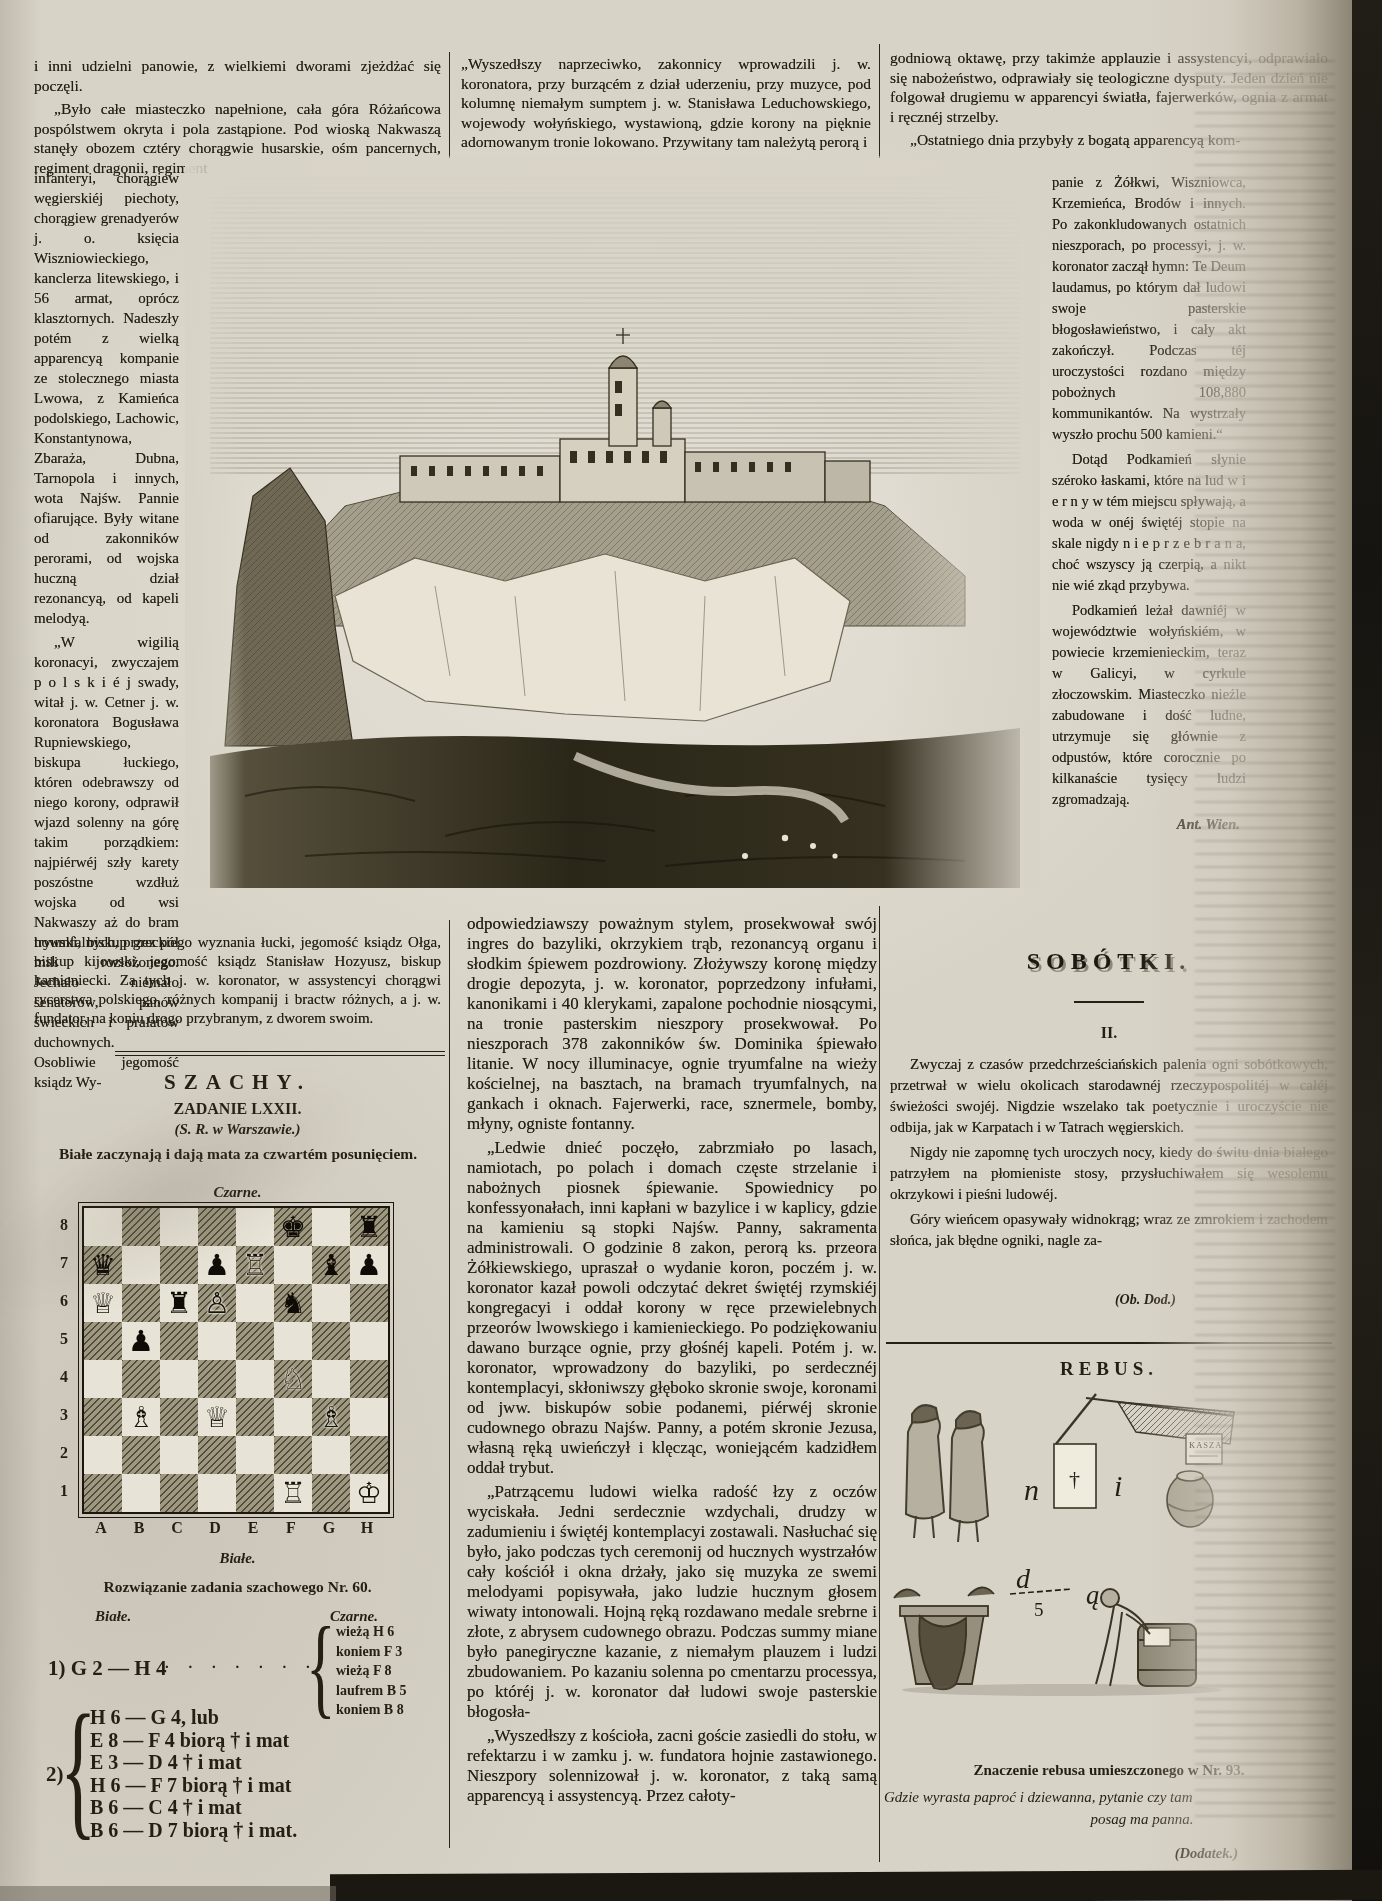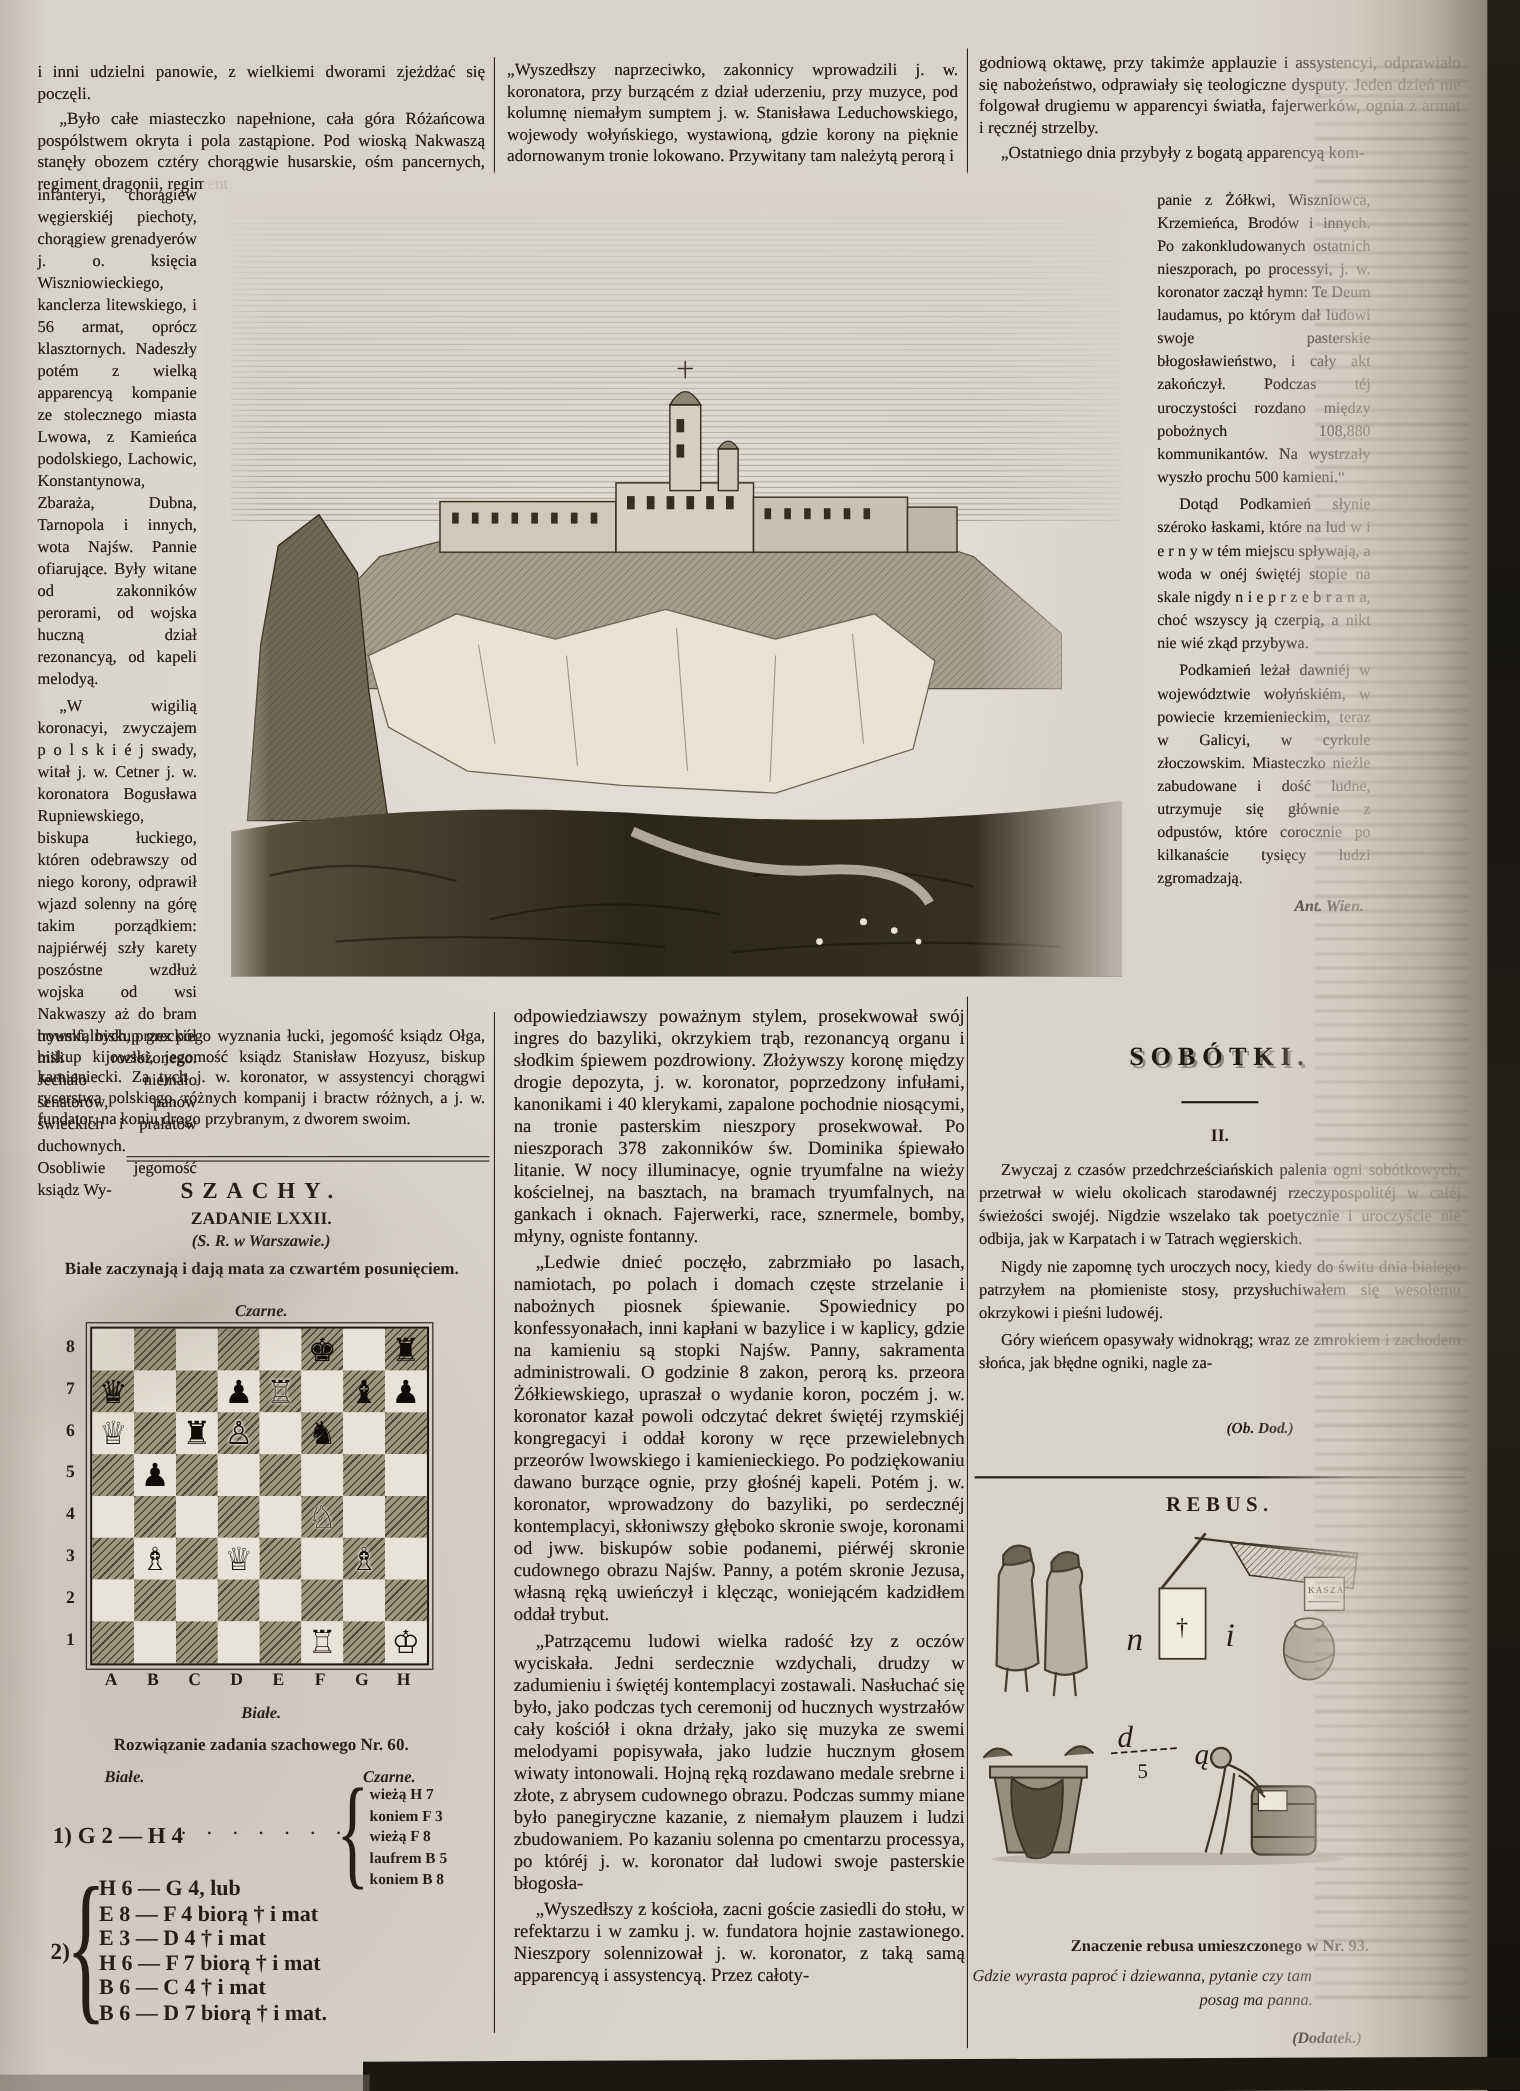--- a/index.html
+++ b/index.html
@@ -434,21 +434,21 @@
 
   <div class="abs c i b" style="left:30px;top:1550px;width:415px;font-size:15px;">Białe.</div>
   <div class="abs c b" style="left:30px;top:1578px;width:415px;font-size:15.5px;">Rozwiązanie zadania szachowego Nr. 60.</div>
   <div class="abs i b" style="left:95px;top:1608px;font-size:15px;">Białe.</div>
   <div class="abs i b" style="left:330px;top:1608px;font-size:15px;">Czarne.</div>
 
   <div class="abs mv" style="left:48px;top:1656px;">1) G 2 — H 4</div>
   <div class="abs b" style="left:165px;top:1655px;letter-spacing:8px;font-size:15px;">. . . . . . .</div>
   <div class="abs brace" style="left:306px;top:1617px;font-size:112px;line-height:98px;transform:scaleX(.55);transform-origin:left top;">{</div>
   <div class="abs list14" style="left:336px;top:1622px;">
-      <div>wieżą H 7</div>
+      <div>wieżą H 6</div>
       <div>koniem F 3</div>
       <div>wieżą F 8</div>
       <div>laufrem B 5</div>
       <div>koniem B 8</div>
     </div>
 
   <div class="abs mv" style="left:46px;top:1762px;">2)</div>
   <div class="abs brace" style="left:60px;top:1702px;font-size:152px;line-height:134px;transform:scaleX(.5);transform-origin:left top;">{</div>
   <div class="abs list2" style="left:90px;top:1706px;">
       <div>H 6 — G 4, lub</div>

